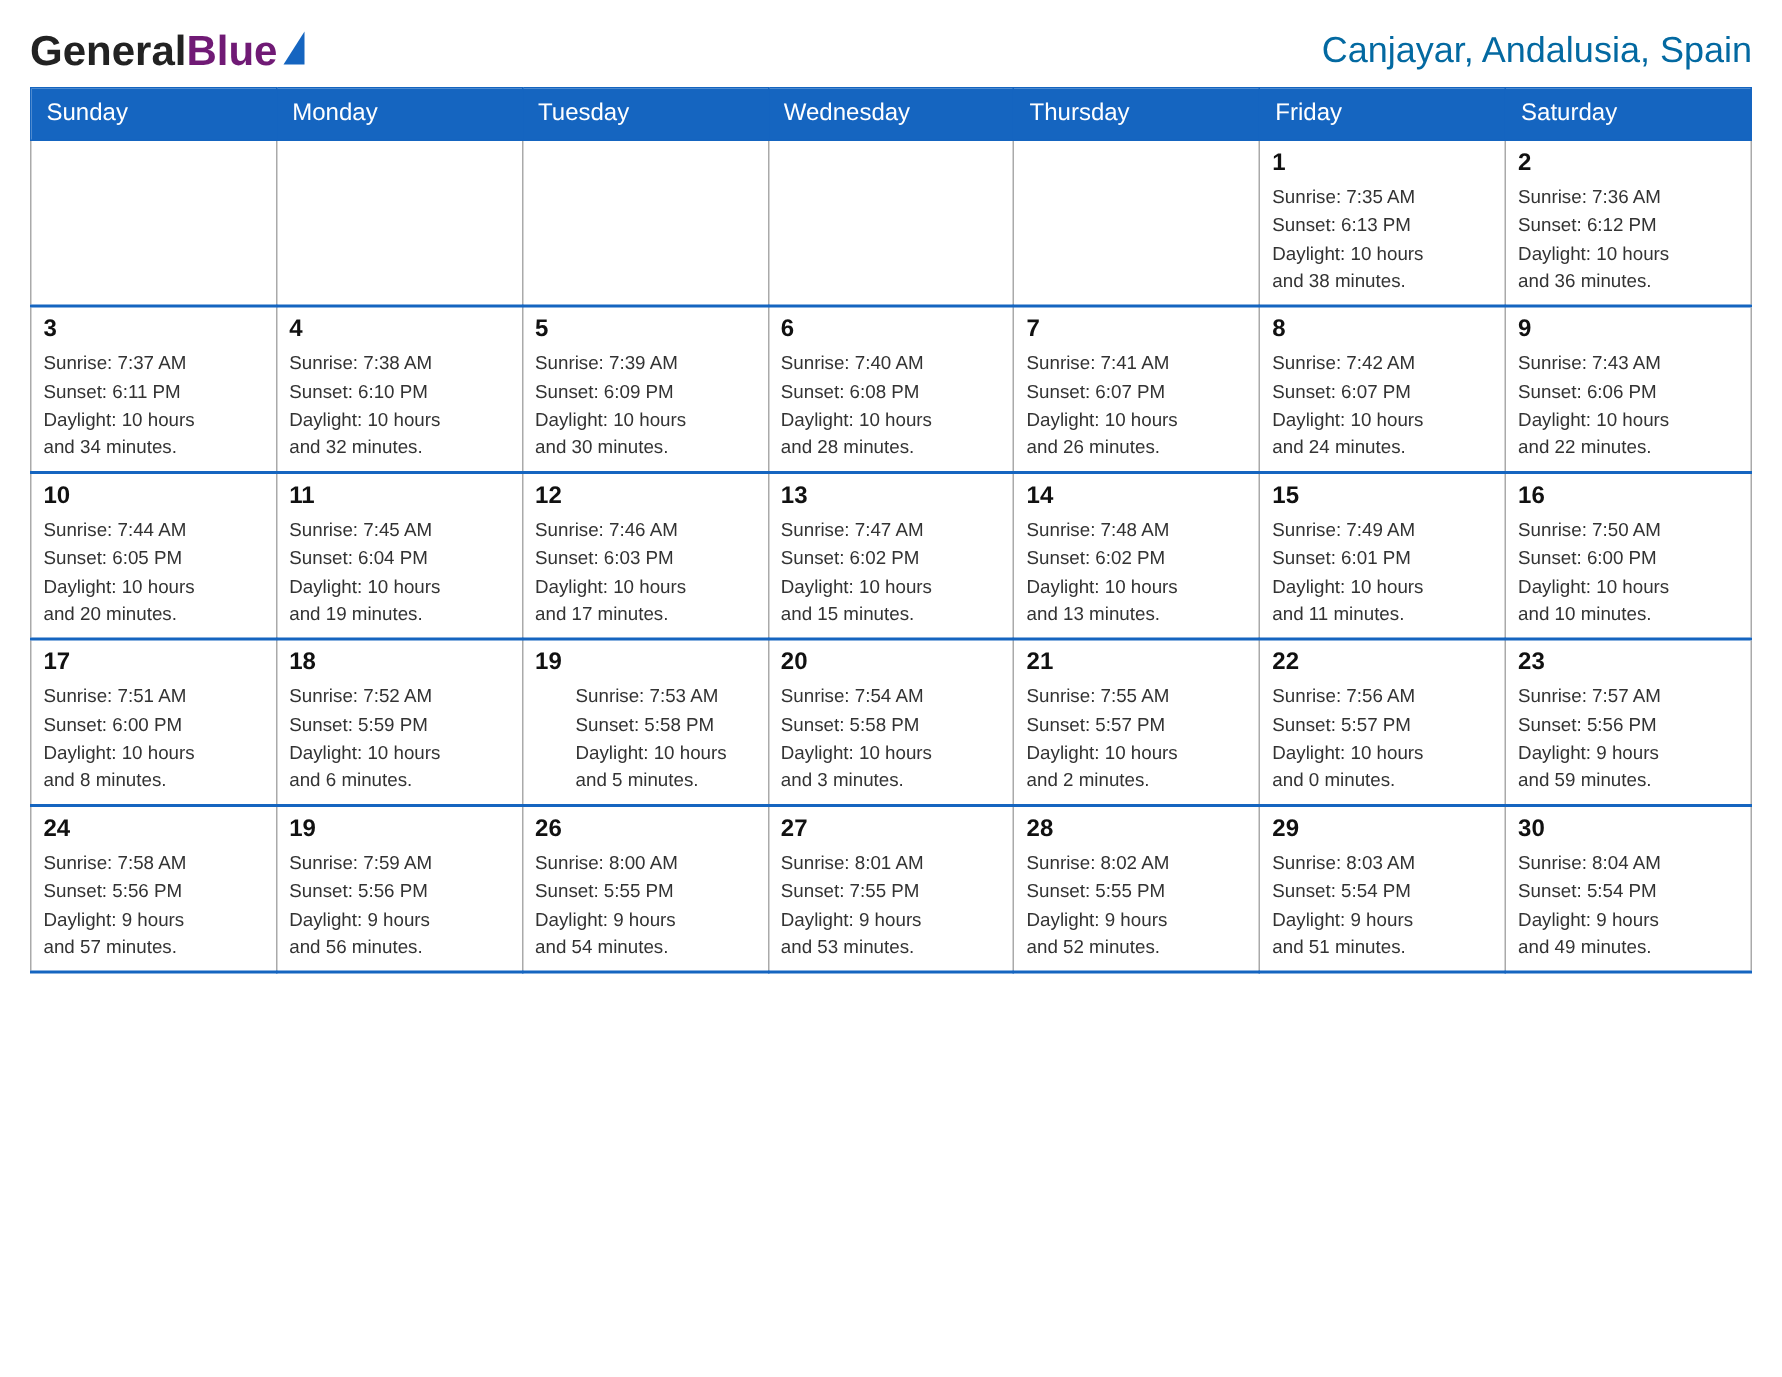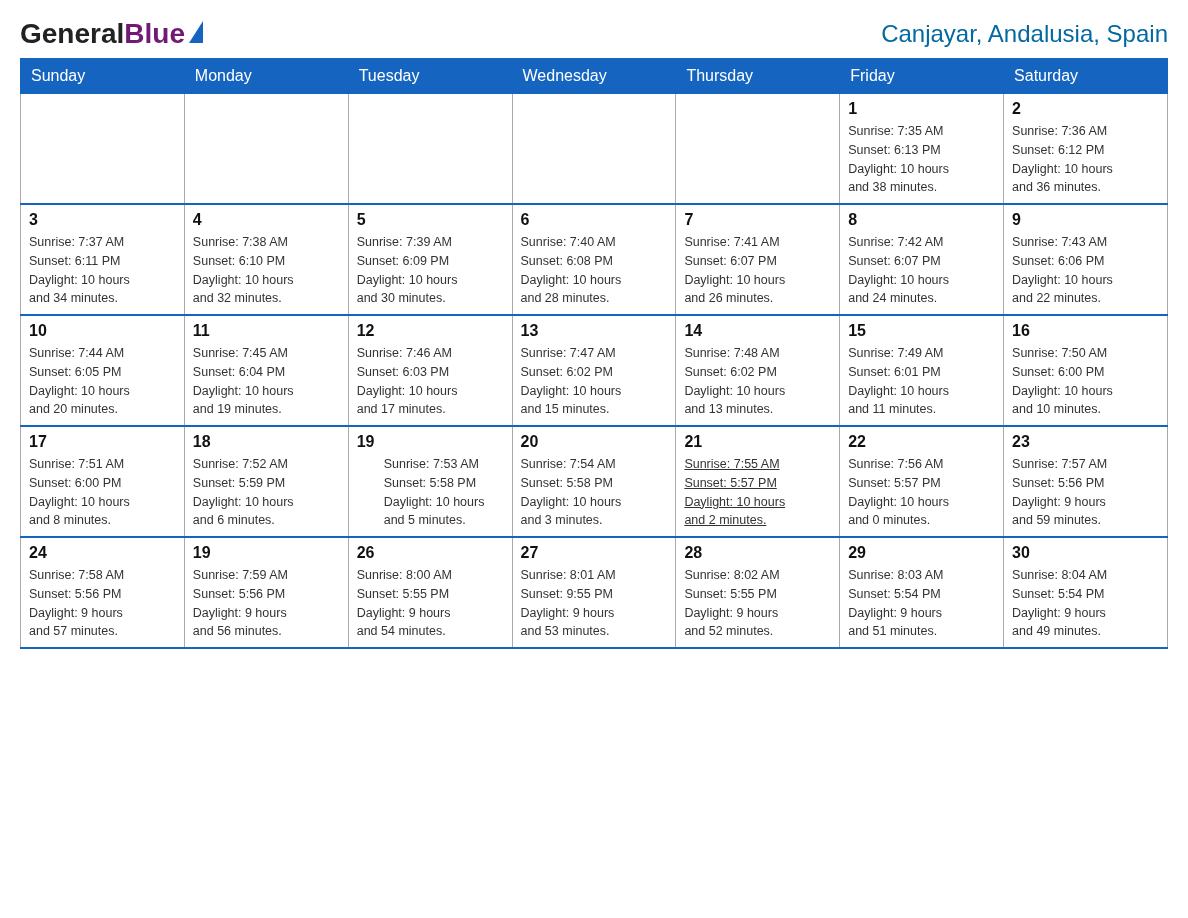--- a/index.html
+++ b/index.html
@@ -279,21 +279,21 @@
         </td>
         <td>
           <span class="day-number">20</span>
           <div class="day-info" style="white-space: pre-line;">Sunrise: 7:54 AM
 Sunset: 5:58 PM
 Daylight: 10 hours
 and 3 minutes.</div>
         </td>
         <td>
           <span class="day-number">21</span>
-          <div class="day-info" style="white-space: pre-line; text-decoration: underline;">Sunrise: 7:55 AM
+          <div class="day-info" style="white-space: pre-line;">Sunrise: 7:55 AM
 Sunset: 5:57 PM
 Daylight: 10 hours
 and 2 minutes.</div>
         </td>
         <td>
           <span class="day-number">22</span>
           <div class="day-info" style="white-space: pre-line;">Sunrise: 7:56 AM
 Sunset: 5:57 PM
 Daylight: 10 hours
 and 0 minutes.</div>
@@ -324,21 +324,21 @@
         <td>
           <span class="day-number">26</span>
           <div class="day-info" style="white-space: pre-line;">Sunrise: 8:00 AM
 Sunset: 5:55 PM
 Daylight: 9 hours
 and 54 minutes.</div>
         </td>
         <td>
           <span class="day-number">27</span>
           <div class="day-info" style="white-space: pre-line;">Sunrise: 8:01 AM
-Sunset: 9:55 PM
+Sunset: 7:55 PM
 Daylight: 9 hours
 and 53 minutes.</div>
         </td>
         <td>
           <span class="day-number">28</span>
           <div class="day-info" style="white-space: pre-line;">Sunrise: 8:02 AM
 Sunset: 5:55 PM
 Daylight: 9 hours
 and 52 minutes.</div>
         </td>

